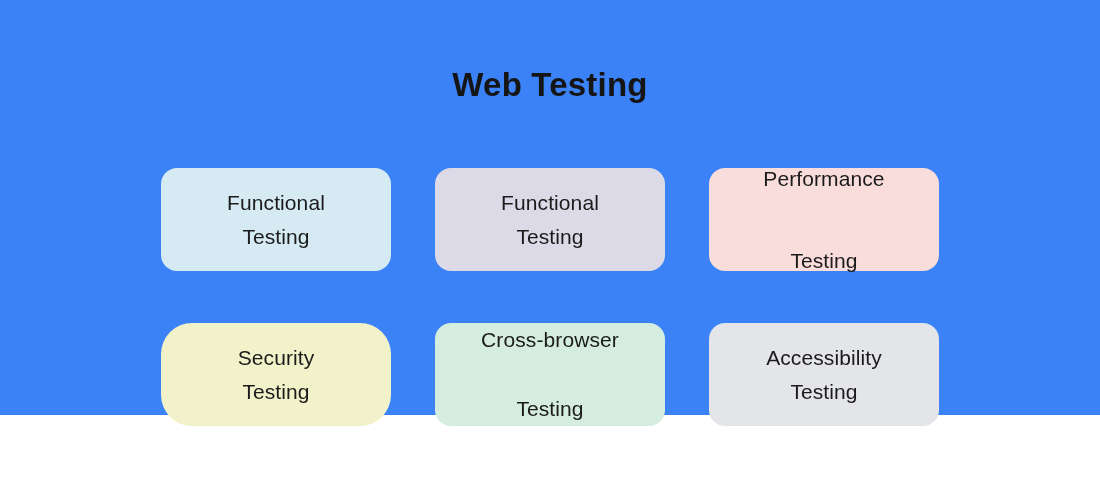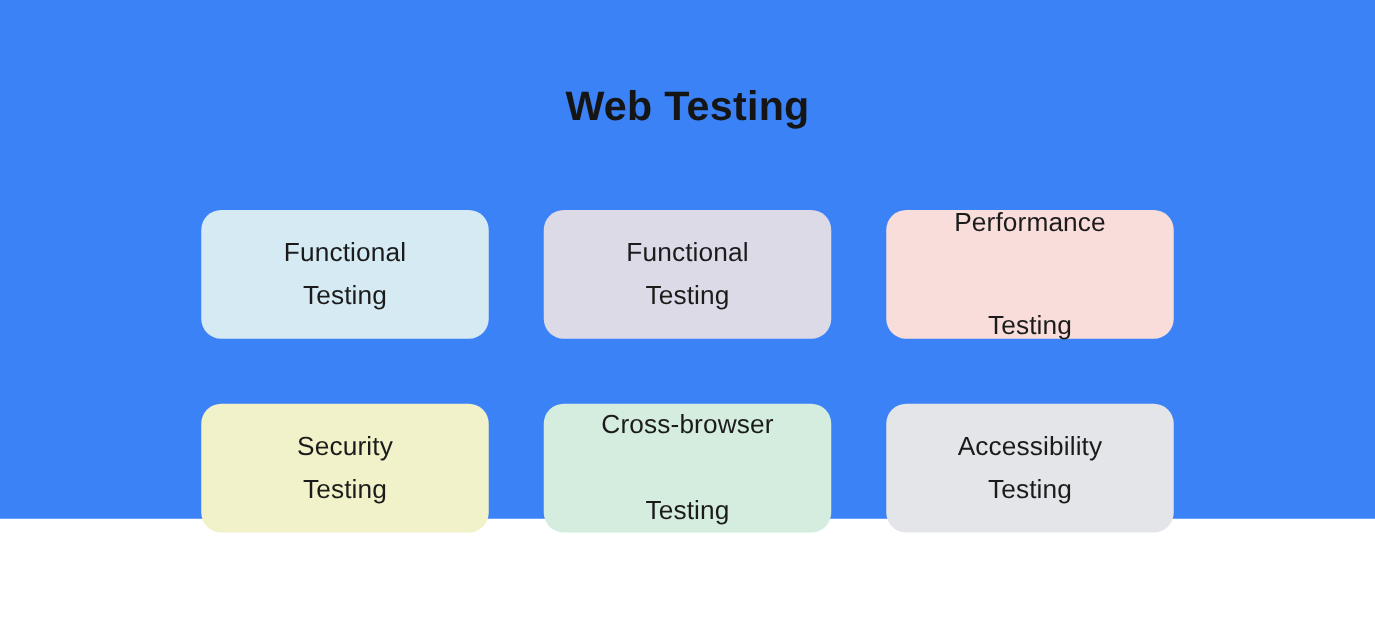--- a/index.html
+++ b/index.html
@@ -75,21 +75,21 @@
     <div class="card" style="background: rgb(220, 218, 231);">
       <span class="card-line">Functional</span>
       <span class="card-line">Testing</span>
     </div>
 
     <div class="card" style="background: rgb(248, 221, 218); gap: 48px;">
       <span class="card-line">Performance</span>
       <span class="card-line">Testing</span>
     </div>
 
-    <div class="card" style="background: rgb(241, 242, 202);">
+    <div class="card" style="background: rgb(241, 242, 202); border-radius: 31px;">
       <span class="card-line">Security</span>
       <span class="card-line">Testing</span>
     </div>
 
     <div class="card" style="background: rgb(212, 237, 222); justify-content: space-between;">
       <span class="card-line">Cross-browser</span>
       <span class="card-line">Testing</span>
     </div>
 
     <div class="card" style="background: rgb(228, 229, 233);">

